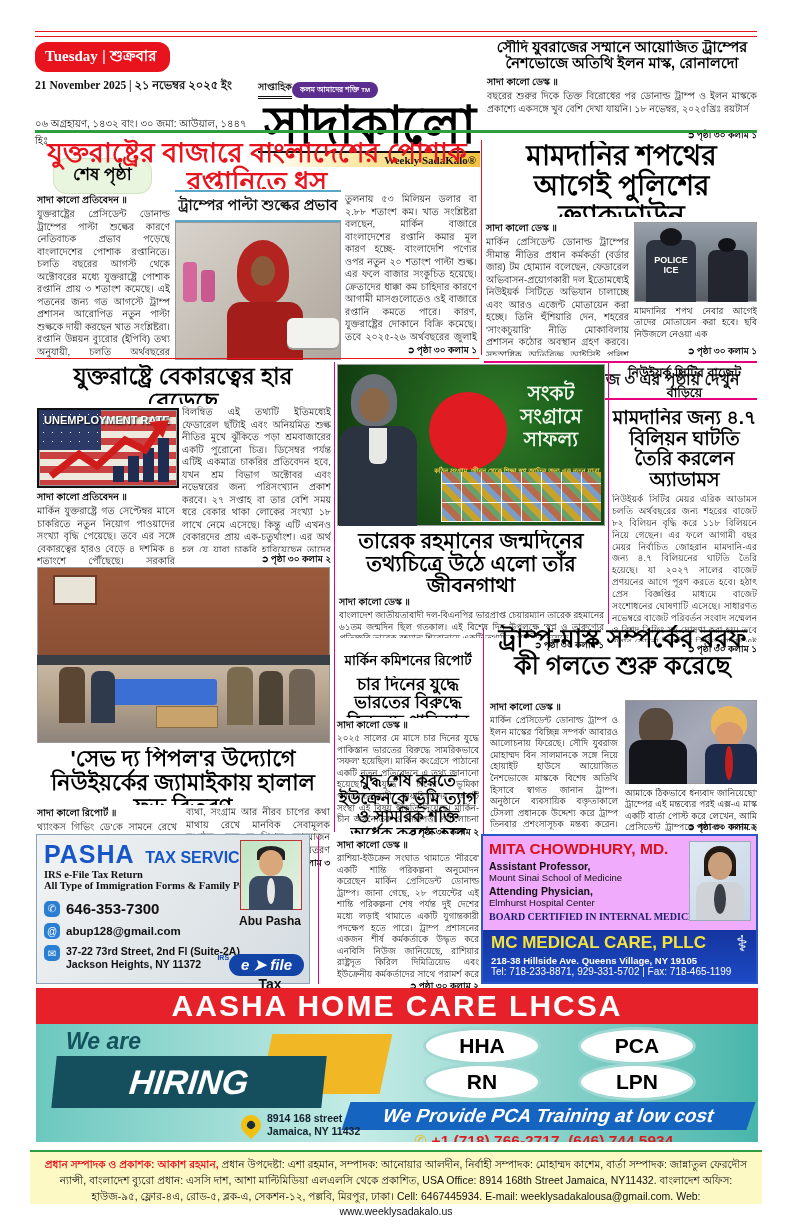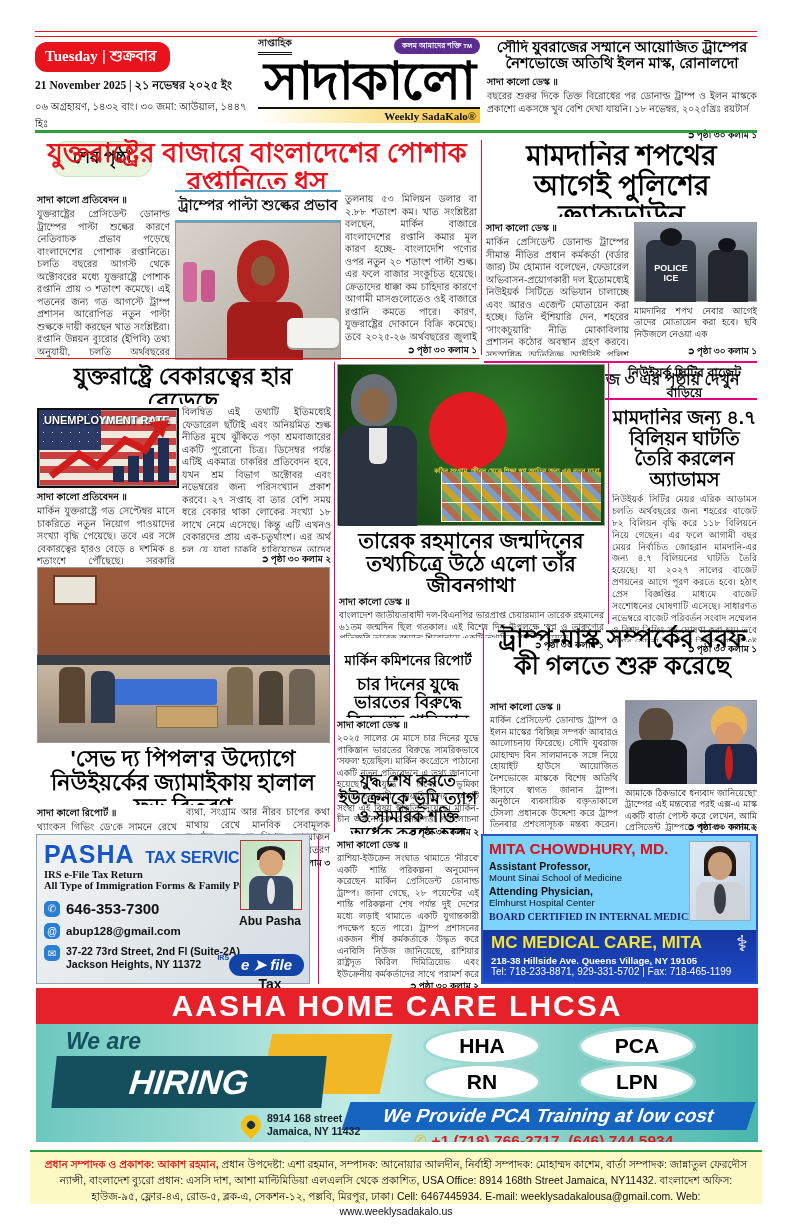--- a/index.html
+++ b/index.html
@@ -64,21 +64,21 @@
   .pasha-title2{color:#1656c8;font-size:16px;font-weight:bold;display:inline;margin-left:6px;}
   .contact-row{display:flex;align-items:center;gap:6px;margin-top:6px;}
   .cicon{width:16px;height:16px;border-radius:5px;background:#2a7fd4;color:#fff;font-size:10px;
          display:flex;align-items:center;justify-content:center;flex:0 0 16px;}
   .portrait{position:absolute;box-shadow:0 0 0 1px #b33 inset;overflow:hidden;}
   .head{position:absolute;background:#d9a77a;border-radius:50%;}
   .hair{position:absolute;background:#222;border-radius:50% 50% 0 0;}
   .torso{position:absolute;border-radius:10px 10px 0 0;}
   .efile{display:inline-block;background:#1244a8;color:#fff;border-radius:16px;padding:2px 12px;
          font-size:15px;font-style:italic;font-weight:bold;}
-  .mita{box-shadow:0 0 0 2px #2a57c8 inset;background:#7dd3fc;}
+  .mita{box-shadow:0 0 0 2px #2a57c8 inset;background:#f0abfc;}
   .mita-band{position:absolute;left:2px;right:2px;bottom:2px;height:52px;
              background:linear-gradient(180deg,#1535a0,#1c49c4);color:#fff;padding:3px 8px;box-sizing:border-box;}
   .aasha-red{background:#e62129;color:#fff;font-weight:bold;text-align:center;}
   .aasha-teal{background:linear-gradient(90deg,#6cc8bf 0%,#c5ece6 45%,#49b6ab 100%);position:relative;overflow:hidden;}
   .oval{position:absolute;width:112px;height:32px;background:#fff;border-radius:50%;
         box-shadow:0 0 0 3px #9fd8d2;display:flex;align-items:center;justify-content:center;
         font-weight:bold;font-size:21px;color:#000;}
   .hiring-box{position:absolute;background:#154f5e;transform:skewX(-6deg);display:flex;align-items:center;
               justify-content:center;color:#fff;font-weight:bold;font-style:italic;font-size:34px;}
   .train-band{position:absolute;background:#1565c0;transform:skewX(-18deg);display:flex;align-items:center;
@@ -97,28 +97,28 @@
 
   <div class="abs" style="left:35px;top:31px;width:722px;height:4px;border-top:1.5px solid #e8131d;border-bottom:1.5px solid #e8131d;"></div>
 
   <div class="abs" style="left:35px;top:42px;width:215px;">
     <div class="day-pill">
       <span class="serif">Tuesday</span>
       <span style="font-weight:normal;">|</span>
       <span>শুক্রবার</span>
     </div>
     <div class="serif bold" style="font-size:11.5px;margin-top:5px;">21 November 2025 | ২১ নভেম্বর ২০২৫ ইং</div>
-    <div style="font-size:10px;margin-top:3px;">০৬ অগ্রহায়ণ, ১৪৩২ বাং। ৩০ জমা: আউয়াল, ১৪৪৭ হিঃ</div>
+    <div style="font-size:10px;margin-top:20px;">০৬ অগ্রহায়ণ, ১৪৩২ বাং। ৩০ জমা: আউয়াল, ১৪৪৭ হিঃ</div>
     <div style="margin-top:8px;margin-left:18px;">
       <span class="lastpage-pill">শেষ পৃষ্ঠা</span>
     </div>
   </div>
 
   <div class="abs" style="left:258px;top:36px;width:222px;">
-    <div style="display:flex;align-items:center;justify-content:space-between;">
+    <div style="display:flex;align-items:center;margin-top:44px;">
       <span style="font-size:9.5px;font-weight:bold;border-bottom:3px double #111;padding-bottom:1px;">সাপ্তাহিক</span>
       <span class="tag-badge">
         <span>কলম আমাদের শক্তি</span>
         <span style="font-size:6px;">TM</span>
       </span>
     </div>
     <div class="logo-big ctr">সাদাকালো</div>
     <div class="logo-band serif">
       <span>Weekly SadaKalo</span><span>®</span>
     </div>
@@ -161,21 +161,21 @@
   <div class="hline" style="left:35px;top:358px;width:444px;"></div>
 
   <div class="abs headline" style="left:486px;top:141px;width:271px;height:76px;font-size:28px;">মামদানির শপথের আগেই পুলিশের ক্র্যাকডাউন</div>
   <div class="abs" style="left:486px;top:221px;width:143px;height:134px;">
     <div class="byline">সাদা কালো ডেস্ক ॥</div>
     <div class="body-txt" style="height:120px;">মার্কিন প্রেসিডেন্ট ডোনাল্ড ট্রাম্পের সীমান্ত নীতির প্রধান কর্মকর্তা (বর্ডার জার) টম হোম্যান বলেছেন, ফেডারেল অভিবাসন-প্রয়োগকারী দল ইতোমধ্যেই নিউইয়র্ক সিটিতে অভিযান চালাচ্ছে এবং আরও এজেন্ট মোতায়েন করা হচ্ছে। তিনি হুঁশিয়ারি দেন, শহরের 'সাংকচুয়ারি' নীতি মোকাবিলায় প্রশাসন কঠোর অবস্থান গ্রহণ করবে। সহস্রাধিক অতিরিক্ত আইসিই পুলিশ আসছে নিউইয়র্ক সিটিতে। ১ জানুয়ারি</div>
   </div>
   <div class="photo ph-ice" style="left:634px;top:222px;width:123px;height:80px;">
     <div class="officer" style="left:12px;top:18px;width:50px;height:62px;"></div>
     <div class="fig" style="left:26px;top:6px;width:22px;height:18px;background:#14161c;"></div>
-    <div class="ice-label" style="left:14px;top:34px;margin-top:8px;">POLICE ICE</div>
+    <div class="ice-label" style="left:14px;top:34px;">POLICE ICE</div>
     <div class="officer" style="left:74px;top:28px;width:40px;height:52px;background:#23262e;"></div>
     <div class="fig" style="left:84px;top:16px;width:18px;height:14px;background:#101218;"></div>
   </div>
   <div class="abs caption" style="left:634px;top:306px;width:123px;height:50px;">মামদানির শপথ নেবার আগেই তাদের মোতায়েন করা হবে। ছবি নিউজলে নেওয়া এক</div>
   <div class="abs jump" style="left:634px;top:344px;width:123px;"><span class="glyph">➲</span><span>পৃষ্ঠা ৩০ কলাম ১</span></div>
 
   <div class="abs community" style="left:484px;top:361px;width:273px;">কমিউনিটির নিউজ ৩ এর পৃষ্ঠায় দেখুন</div>
 
   <div class="abs headline" style="left:35px;top:364px;width:296px;height:40px;font-size:23px;">যুক্তরাষ্ট্রে বেকারত্বের হার বেড়েছে</div>
   <div class="photo flag-graphic" style="left:37px;top:408px;width:138px;height:76px;border:2px solid #111;">
@@ -224,20 +224,21 @@
 
   <div class="vline" style="left:334px;top:362px;height:470px;background:#e6007e;"></div>
   <div class="vline" style="left:608px;top:362px;height:262px;background:#e6007e;"></div>
 
   <div class="photo tareq" style="left:337px;top:364px;width:268px;height:162px;">
     <div class="tareq-circle" style="left:92px;top:28px;width:78px;height:78px;"></div>
     <div class="fig" style="left:14px;top:10px;width:46px;height:52px;background:#6b6f76;border-radius:50% 50% 40% 40%;"></div>
     <div class="fig" style="left:22px;top:24px;width:30px;height:34px;background:#8a6748;"></div>
     <div class="fig" style="left:2px;top:62px;width:78px;height:100px;background:#2b3340;border-radius:18px 18px 0 0;"></div>
     <div class="fig" style="left:32px;top:64px;width:18px;height:36px;background:#e8e8e6;border-radius:0 0 6px 6px;"></div>
+    <div class="tareq-title" style="left:168px;top:18px;width:92px;font-size:20px;">সংকট সংগ্রামে সাফল্য</div>
     <div class="tareq-sub" style="left:96px;top:102px;width:168px;">কঠিন সংগ্রাম, জীবন থেকে শিক্ষা স্বপ্ন জাতির জন্য এক নতুন যাত্রা</div>
     <div class="tareq-grid" style="left:104px;bottom:4px;width:160px;height:50px;"></div>
   </div>
   <div class="abs headline" style="left:337px;top:530px;width:268px;height:62px;font-size:21px;">তারেক রহমানের জন্মদিনের তথ্যচিত্রে উঠে এলো তাঁর জীবনগাথা</div>
   <div class="abs" style="left:339px;top:595px;width:265px;height:52px;">
     <div class="byline">সাদা কালো ডেস্ক ॥</div>
     <div class="body-txt" style="font-size:8.8px;height:28px;">বাংলাদেশ জাতীয়তাবাদী দল-বিএনপির ভারপ্রাপ্ত চেয়ারম্যান তারেক রহমানের ৬১তম জন্মদিন ছিল গতকাল। এই বিশেষ দিন উপলক্ষে 'স্বপ্ন ও তারুণ্যের প্রতিচ্ছবি তারেক রহমান' শিরোনামে একটি তথ্যচিত্র প্রচারিত হয়েছে</div>
     <div class="jump"><span class="glyph">➲</span><span>পৃষ্ঠা ৩০ কলাম ১</span></div>
   </div>
 
@@ -326,21 +327,21 @@
     <div class="bold" style="font-size:10.5px;margin-top:2px;">Attending Physician,</div>
     <div style="font-size:9.5px;">Elmhurst Hospital Center</div>
     <div class="serif bold" style="font-size:10px;color:#1a1f6e;margin-top:3px;">BOARD CERTIFIED IN INTERNAL MEDICINE</div>
     <div class="portrait" style="right:8px;top:8px;width:60px;height:78px;background:linear-gradient(135deg,#dfe9f2,#c5d4e4);box-shadow:0 0 0 1px #9ab;">
       <div class="hair" style="left:14px;top:4px;width:32px;height:30px;background:#241a14;"></div>
       <div class="head" style="left:18px;top:10px;width:24px;height:28px;background:#caa07c;"></div>
       <div class="torso" style="left:6px;top:40px;width:48px;height:38px;background:#cfd3d8;"></div>
       <div class="fig" style="left:24px;top:42px;width:12px;height:30px;background:#3a3f46;"></div>
     </div>
     <div class="mita-band">
-      <span class="bold" style="color:#f4e33d;font-size:17px;">MC MEDICAL CARE, MITA</span>
+      <span class="bold" style="color:#f4e33d;font-size:17px;">MC MEDICAL CARE, PLLC</span>
       <span style="float:right;font-size:22px;line-height:22px;">⚕</span>
       <div class="bold" style="font-size:9.5px;margin-top:2px;">218-38 Hillside Ave. Queens Village, NY 19105</div>
       <div style="font-size:10px;">Tel: 718-233-8871, 929-331-5702 | Fax: 718-465-1199</div>
     </div>
   </div>
 
   <div class="abs" style="left:36px;top:988px;width:722px;height:130px;box-shadow:0 0 0 1px #b44 inset;border-radius:27px;">
     <div class="aasha-red" style="height:36px;font-size:30px;letter-spacing:2px;line-height:36px;">AASHA HOME CARE LHCSA</div>
     <div class="aasha-teal" style="height:118px;">
       <div class="abs" style="left:230px;top:10px;width:120px;height:60px;background:#f2b724;transform:skewX(-12deg);"></div>

